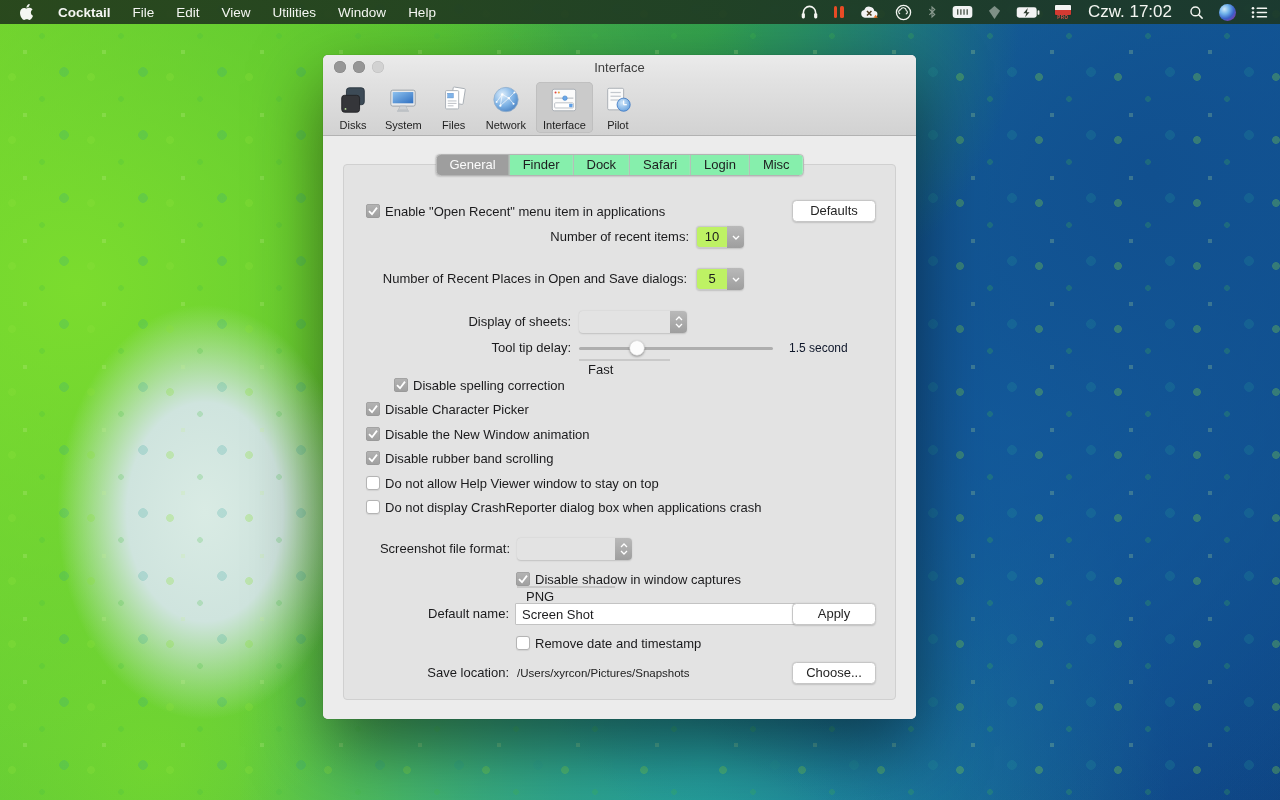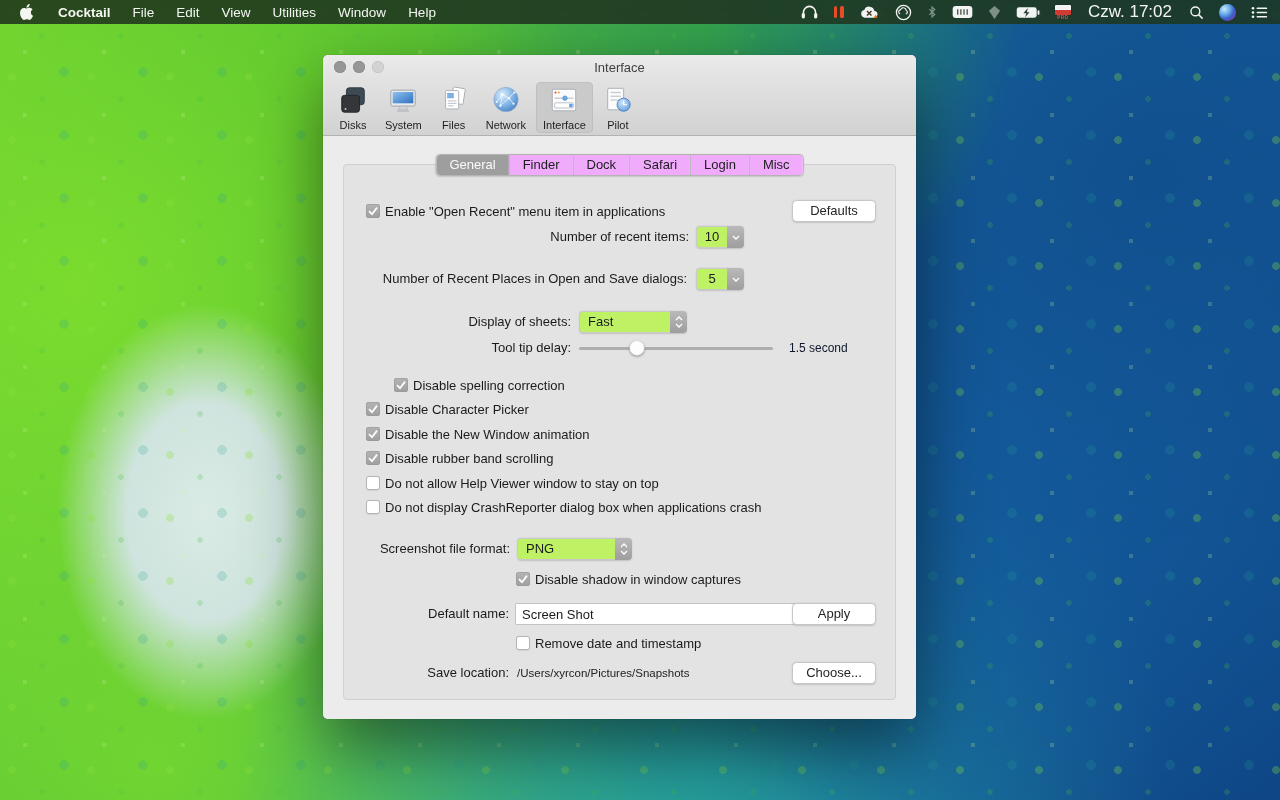--- a/index.html
+++ b/index.html
@@ -63,21 +63,21 @@
   .tb-item.selected { background:#cacaca; box-shadow: inset 0 0 0 .5px #b5b5b5; }
   .tb-item svg { width:30px; height:30px; }
   .tb-label { font-size:11px; color:#1e1e1e; }
 
   .body { position:absolute; top:82px; bottom:0; left:0; right:0; background:#ececec; border-radius:0 0 5px 5px; }
 
   
   .tabs { position:absolute; top:17px; left:50%; transform:translateX(-50%); z-index:3; display:flex;
     border:1px solid #b4b4b4; border-radius:4.5px; overflow:hidden; background:#fff;
     box-shadow:0 .5px 1.5px rgba(0,0,0,.12); height:22px; }
-  .seg { font-size:13px; line-height:20px; padding:0 13px; color:#1d1d1f; background:#f0abfc; border-left:1px solid #b9b9b9; }
+  .seg { font-size:13px; line-height:20px; padding:0 13px; color:#1d1d1f; background:#86efac; border-left:1px solid #b9b9b9; }
   .seg:first-child { border-left:none; }
   .seg.selected { background:#9e9e9e; color:#fbfbfb; }
 
   
   .box { position:absolute; left:20px; top:27px; width:553px; height:536px; background:#e3e3e3;
     border:1px solid #d0d0d0; border-radius:4px; }
 
   .lbl { position:absolute; font-size:13px; color:#1b1b1d; line-height:22px; white-space:nowrap; }
   .cbrow { position:absolute; display:flex; align-items:center; gap:5px; height:20px; }
   .cb { width:14px; height:14px; border-radius:3px; background:#fff; flex:none; position:relative;
@@ -86,21 +86,21 @@
   .cb.checked { background:linear-gradient(#b4b4b4,#9f9f9f); box-shadow: inset 0 0 0 .5px #949494; }
   .cb.checked svg { display:block; }
   .cb-label { font-size:13px; color:#1b1b1d; white-space:nowrap; }
 
   .btn { position:absolute; height:22px; background:#fff; border:1px solid #c6c6c6; border-radius:4.5px;
     font-size:13px; color:#242424; text-align:center; line-height:19px; box-shadow:0 .5px 1.5px rgba(0,0,0,.15); }
 
   .combo { position:absolute; display:flex; height:22px; border-radius:4px; box-shadow:0 .5px 1.5px rgba(0,0,0,.15); }
   .combo .val { background:#bef264; border:1px solid #c9c9c9; border-right:none; border-radius:4px 0 0 4px;
     font-size:13px; line-height:20px; flex:1; color:#1b1b1d; text-align:center; }
-  .combo.pop .val { text-align:left; padding-left:8px; }
+  .combo.pop .val { text-align:left; padding-left:8px;margin-top:48px; }
   .combo .arrow { width:17px; background:linear-gradient(#b9b9b9,#9e9e9e); border-radius:0 4px 4px 0;
     display:flex; align-items:center; justify-content:center; flex:none; }
 
   .slider { position:absolute; height:22px; }
   .slider .track { position:absolute; left:0; right:0; top:9.5px; height:3px; background:#aeaeae; border-radius:1.5px; }
   .slider .thumb { position:absolute; top:11px; width:15px; height:15px; border-radius:50%; background:#fdfdfd;
     transform:translate(-50%,-50%); box-shadow:0 1px 2.5px rgba(0,0,0,.4), inset 0 0 0 .5px #cfcfcf; }
   .slider-value { position:absolute; font-size:12px; color:#0f172a; line-height:22px; }
 
   .tfield { position:absolute; height:22px; background:#fff; border:1px solid #c3c3c3; border-radius:1px;

